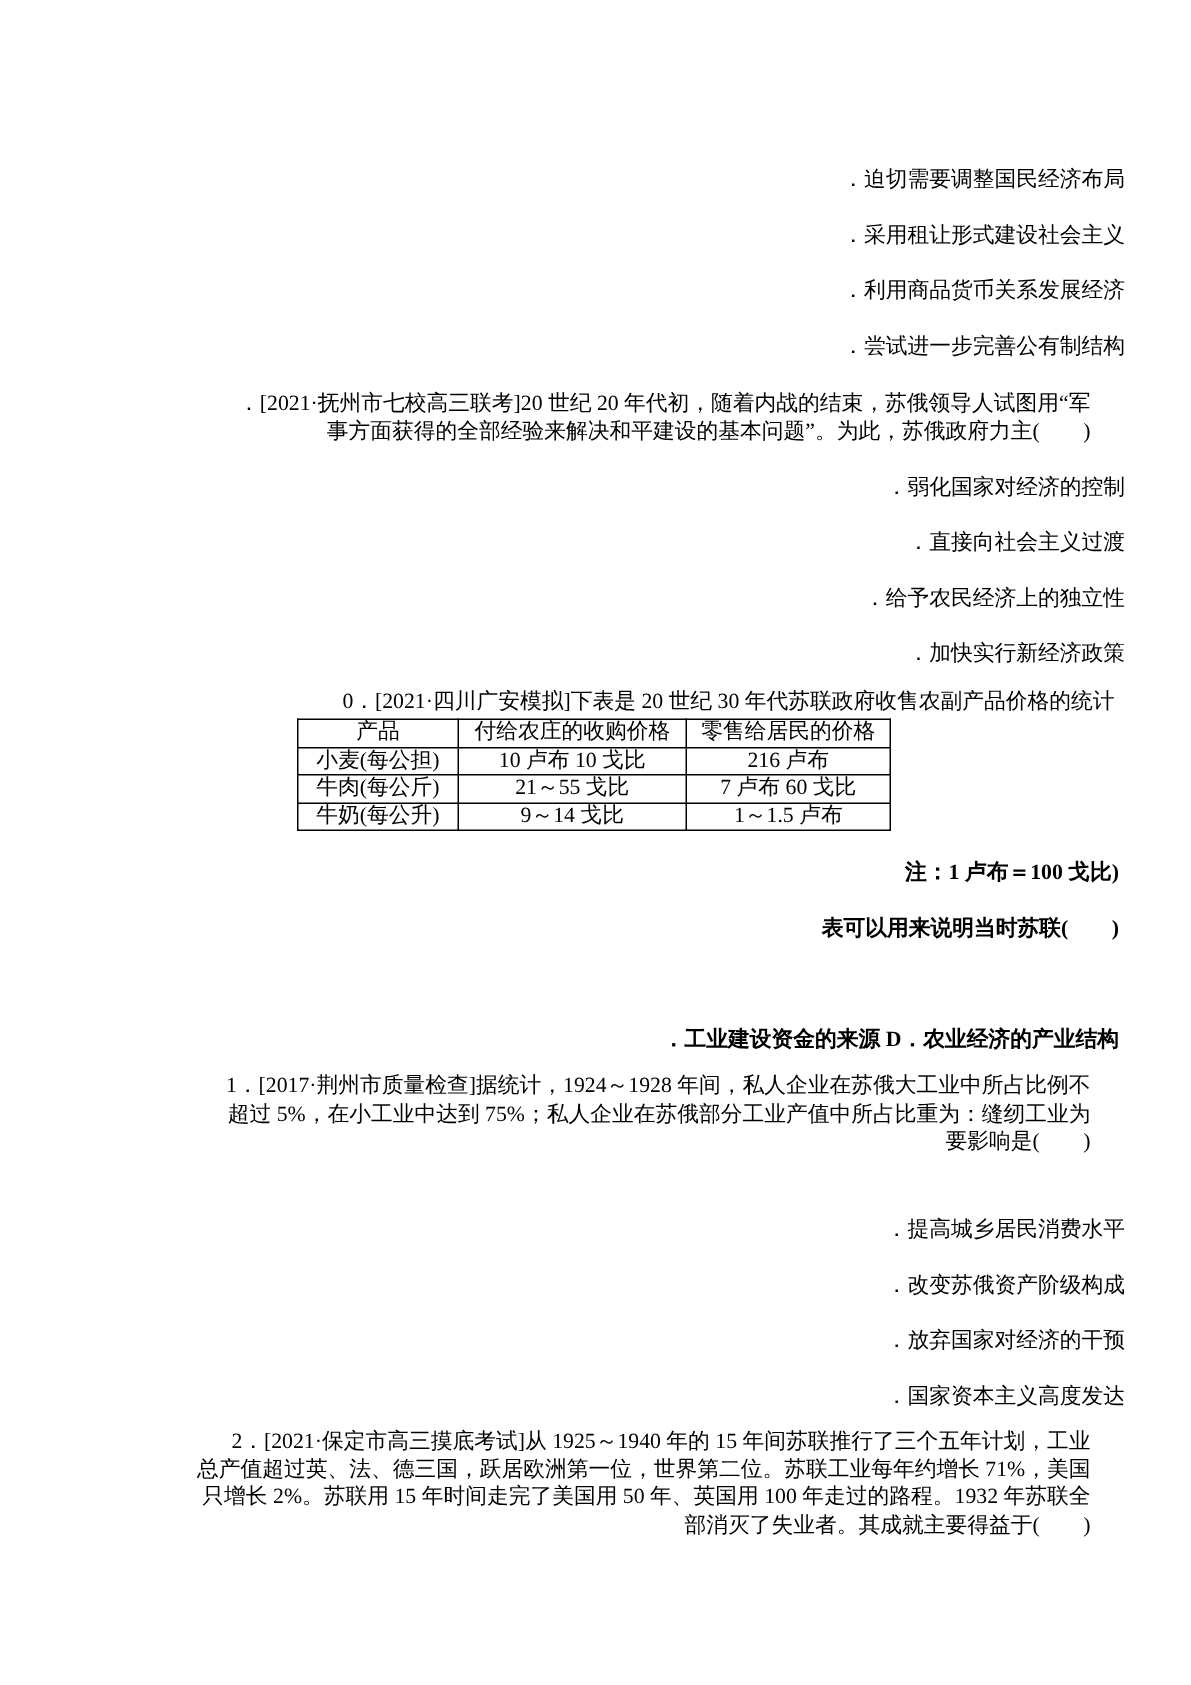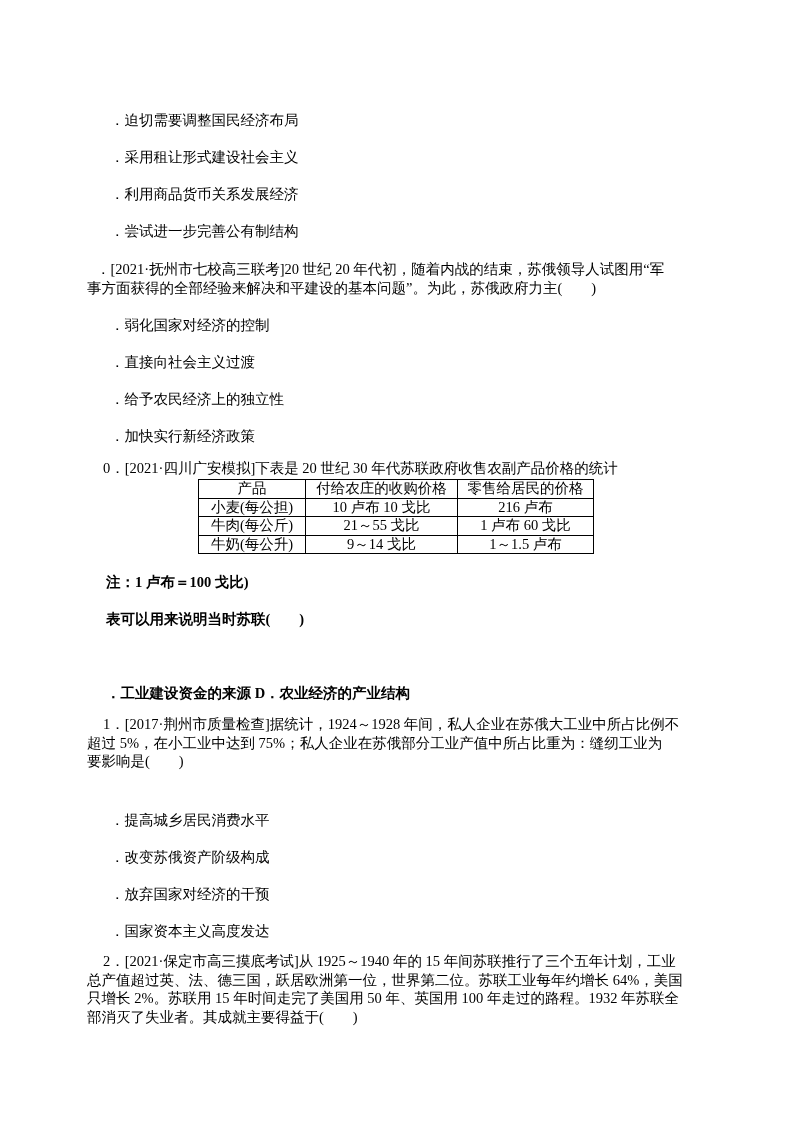--- a/index.html
+++ b/index.html
@@ -19,20 +19,21 @@
   }
   .abs {
     position: absolute;
     left: 87px;
     width: 640px;
   }
   .line {
     height: 18.5px;
     line-height: 18.5px;
     white-space: nowrap;
+    text-align: right;
   }
   .ind-opt   { padding-left: 23px; }   
   .ind-stem  { padding-left: 16px; }   
   .ind-q     { padding-left: 9px;  }   
   .ind-note  { padding-left: 19px; font-weight: bold; }   
   .para .line { height: 18.6px; line-height: 18.6px; }
 
   table.price {
     position: absolute;
     left: 198px;
@@ -93,21 +94,21 @@
         <th>零售给居民的价格</th>
       </tr>
       <tr>
         <td>小麦(每公担)</td>
         <td>10 卢布 10 戈比</td>
         <td>216 卢布</td>
       </tr>
       <tr>
         <td>牛肉(每公斤)</td>
         <td>21～55 戈比</td>
-        <td>1 卢布 60 戈比</td>
+        <td>7 卢布 60 戈比</td>
       </tr>
       <tr>
         <td>牛奶(每公升)</td>
         <td>9～14 戈比</td>
         <td>1～1.5 卢布</td>
       </tr>
     </tbody>
   </table>
 
   <div class="abs line ind-note" style="top:573px">注：1 卢布＝100 戈比)</div>
@@ -121,18 +122,18 @@
     <div class="line">要影响是(　　)</div>
   </div>
 
   <div class="abs line ind-opt" style="top:811px">．提高城乡居民消费水平</div>
   <div class="abs line ind-opt" style="top:848px">．改变苏俄资产阶级构成</div>
   <div class="abs line ind-opt" style="top:885px">．放弃国家对经济的干预</div>
   <div class="abs line ind-opt" style="top:922px">．国家资本主义高度发达</div>
 
   <div class="abs para" style="top:952px">
     <div class="line ind-stem">2．[2021·保定市高三摸底考试]从 1925～1940 年的 15 年间苏联推行了三个五年计划，工业</div>
-    <div class="line">总产值超过英、法、德三国，跃居欧洲第一位，世界第二位。苏联工业每年约增长 64%，美国</div>
+    <div class="line">总产值超过英、法、德三国，跃居欧洲第一位，世界第二位。苏联工业每年约增长 71%，美国</div>
     <div class="line">只增长 2%。苏联用 15 年时间走完了美国用 50 年、英国用 100 年走过的路程。1932 年苏联全</div>
     <div class="line">部消灭了失业者。其成就主要得益于(　　)</div>
   </div>
 
 </div>
 
 </body></html>

